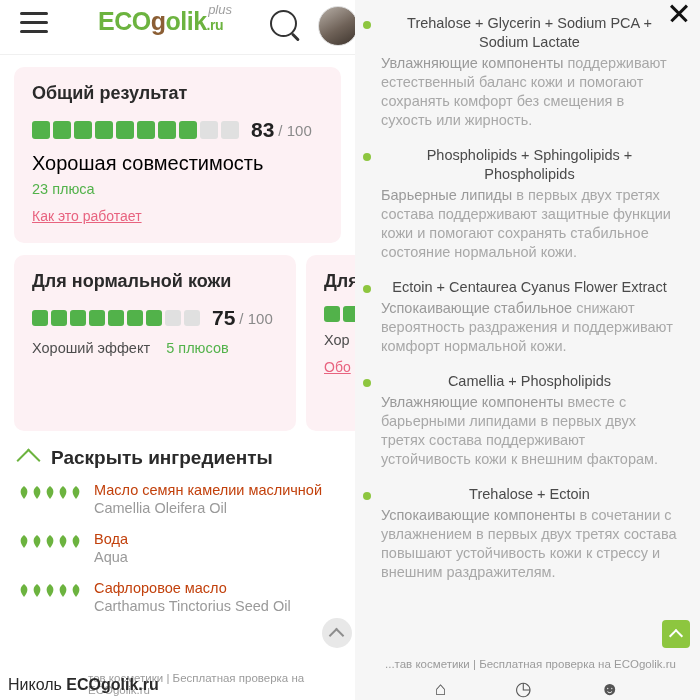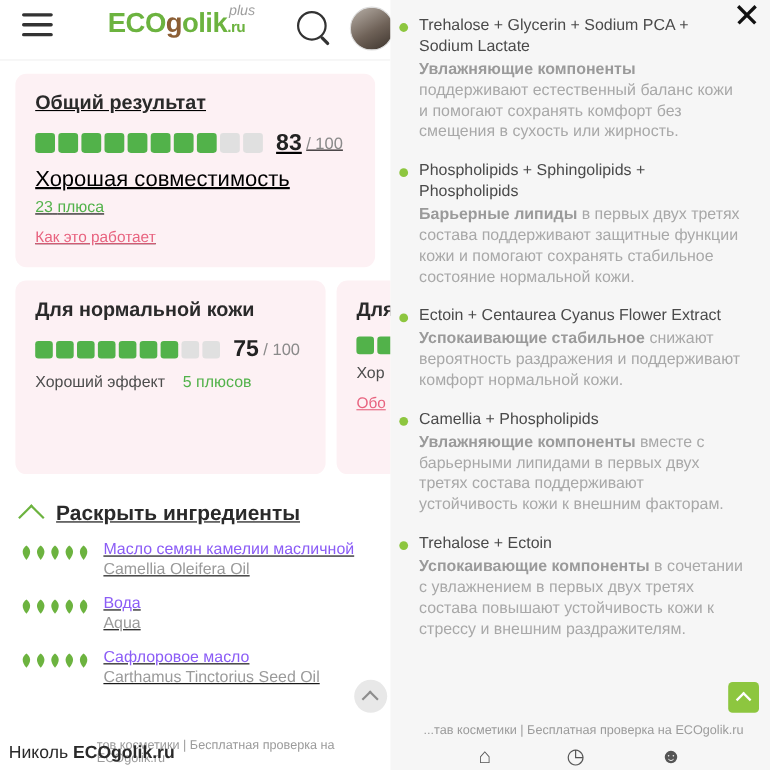--- a/index.html
+++ b/index.html
@@ -19,21 +19,20 @@
   }
 
   
   .left-panel {
     position: absolute;
     left: 0; top: 0;
     width: 355px;
     height: 700px;
     background: #ffffff;
     overflow: hidden;
-    text-decoration: underline;
   }
 
   
   .header {
     position: relative;
     height: 54px;
     background: #ffffff;
     border-bottom: 1px solid #f0f0f0;
   }
   .burger {
@@ -186,21 +185,21 @@
   .card-sm.first { left: 14px; }
   .card-sm.second { left: 306px; }
 
   .blk-sm { width: 16px; height: 16px; border-radius: 3px; background: #e0e0e0; }
   .blk-sm.on { background: #52b24a; }
 
   
   .ing-header {
     display: flex;
     align-items: flex-start;
-    margin: 26px 0 6px 20px;
+    margin: 16px 0 6px 20px;
     cursor: pointer;
   }
   .chev-up {
     width: 15px; height: 15px;
     border-left: 2.5px solid #6cb33f;
     border-top: 2.5px solid #6cb33f;
     transform: rotate(45deg);
     margin-right: 14px;
     margin-top: 5px;
   }
@@ -222,21 +221,21 @@
     flex: 0 0 auto;
   }
   .leaf {
     width: 12px; height: 15px;
     position: relative;
   }
   .leaf svg { display: block; }
   .ing-text { margin-left: 8px; }
   .ing-name {
     font-size: 14.5px;
-    color: #8b5cf6;
+    color: #c2410c;
     line-height: 18px;
   }
   .ing-latin {
     font-size: 14.5px;
     color: #9a9a9a;
     line-height: 19px;
   }
 
   
   .left-footer {
@@ -314,27 +313,28 @@
     left: 8px; top: 7px;
     width: 8px; height: 8px;
     border-radius: 50%;
     background: #8dc63f;
   }
   .bullet-head {
     font-size: 14.5px;
     color: #4a4a4a;
     line-height: 19px;
     margin-bottom: 2px;
+    text-align: center;
   }
   .bullet-body {
     font-size: 14.5px;
     color: #a8a8a8;
     line-height: 19px;
   }
-  .bullet-body b { color: #9a9a9a; font-weight: bold; }
+  .bullet-body b { color: #9a9a9a; font-weight: normal; }
 
   .right-list {
     position: absolute;
     left: 0; top: 14px;
     width: 345px;
     height: 640px;
     overflow: hidden;
   }
 
   .right-footer-text {

